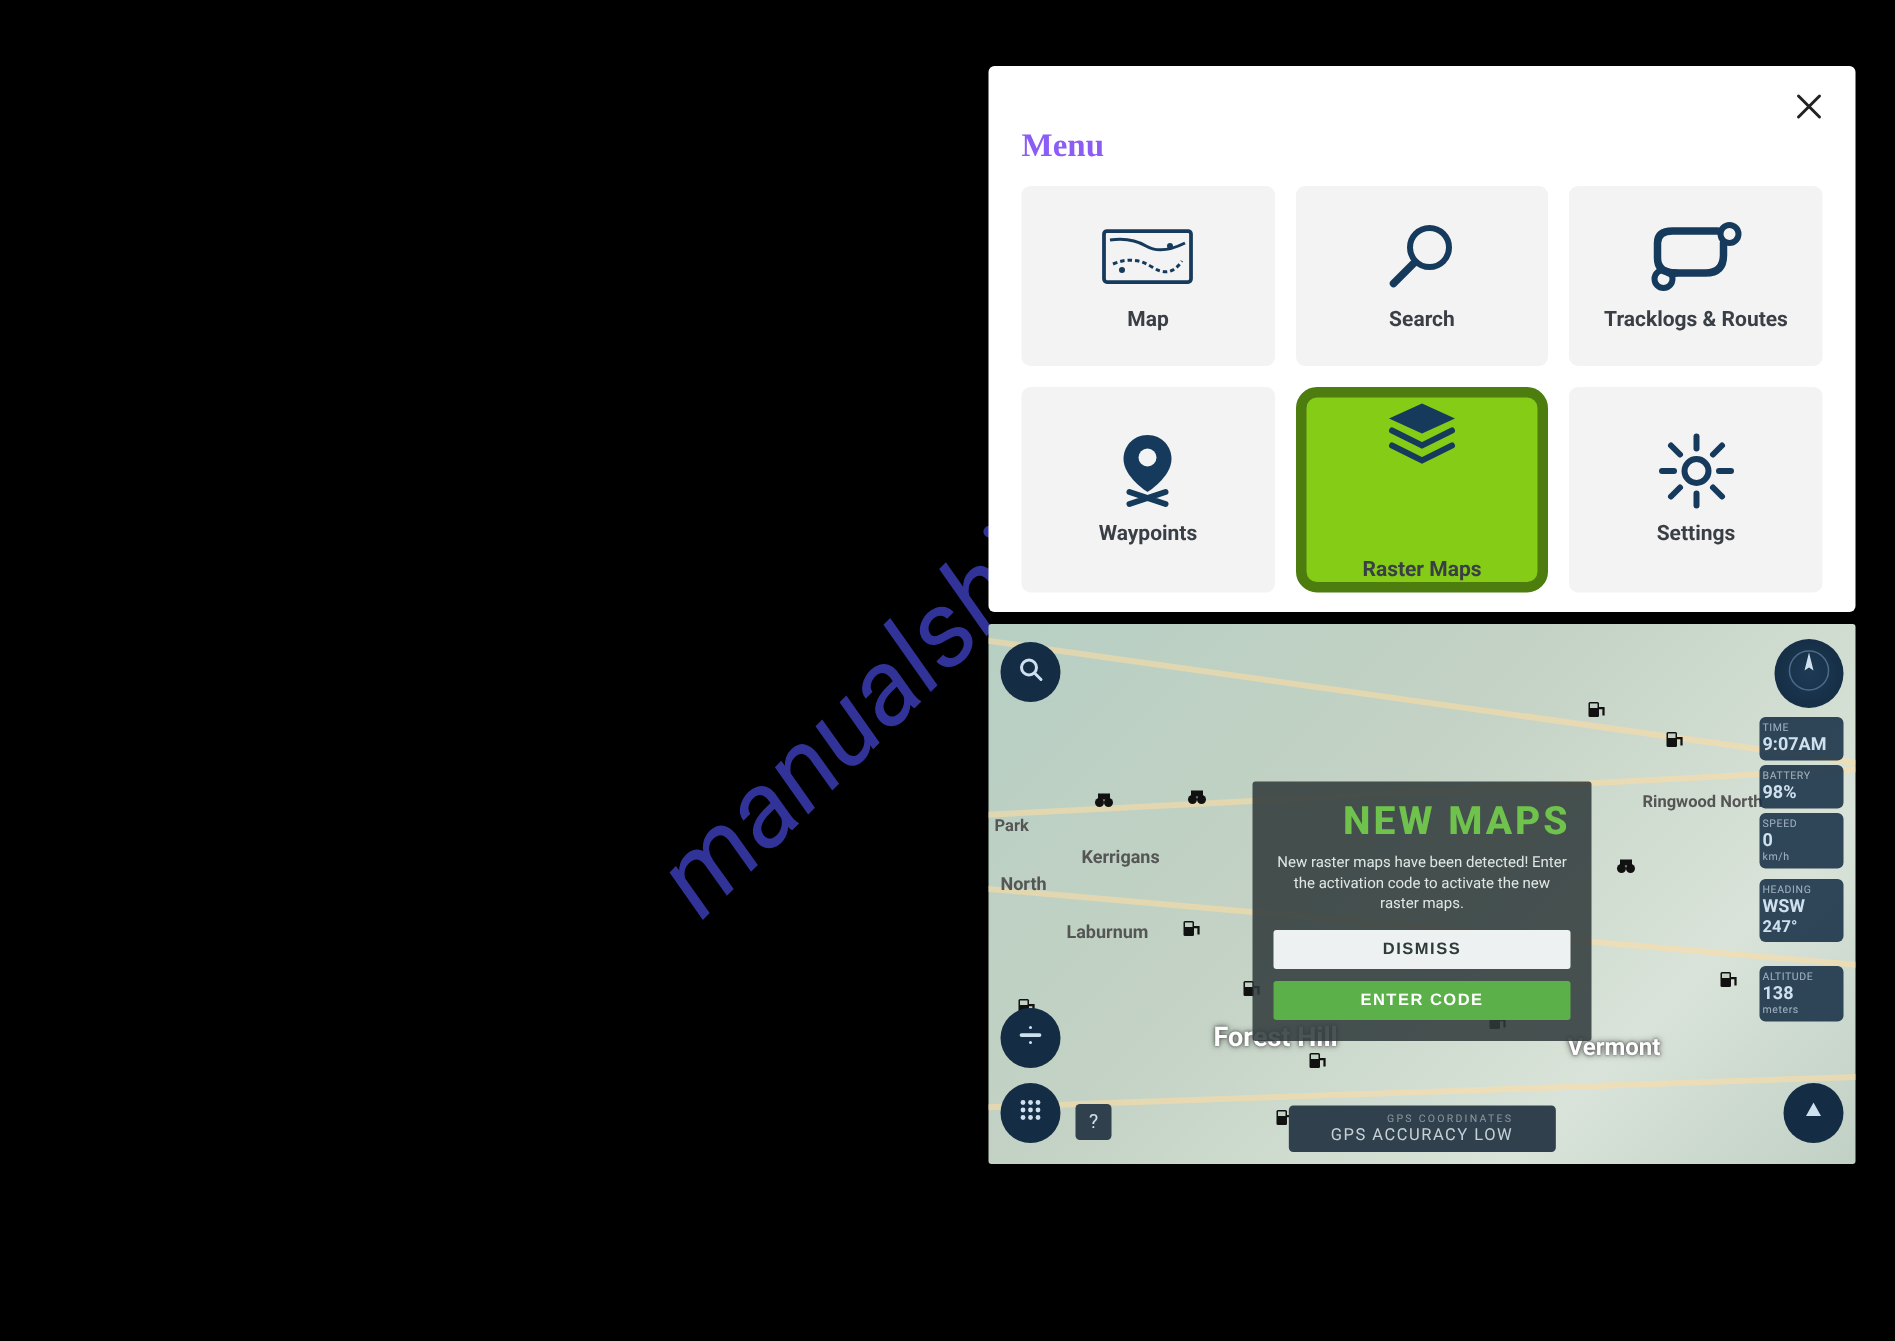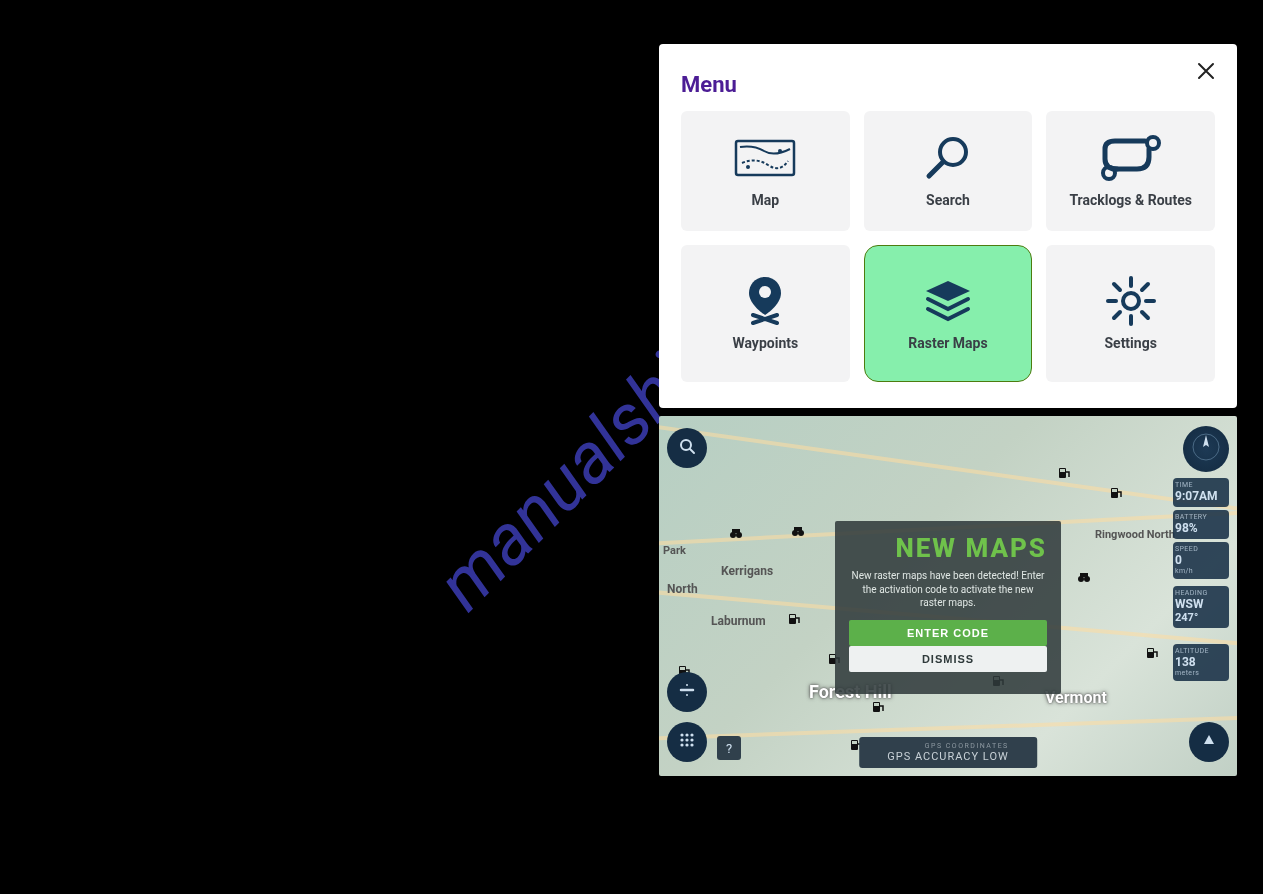--- a/index.html
+++ b/index.html
@@ -34,45 +34,47 @@
   }
   .close-btn {
     position: absolute;
     top: 18px;
     right: 22px;
     cursor: pointer;
   }
   .menu-title {
     font-size: 22px;
     font-weight: 700;
-    color: #4c1d95;
-    margin-top: 8px;
+    color: #8b5cf6;
+    margin-top: 20px;
     margin-bottom: 14px;
+    font-family: Liberation Serif, serif;
   }
   .menu-grid {
     display: grid;
     grid-template-columns: repeat(3,1fr);
     gap: 14px;
   }
   .menu-tile {
     background: #f3f3f4;
     border-radius: 6px;
     display: flex;
     flex-direction: column;
     align-items: center;
     justify-content: center;
     height: 120px;
     cursor: pointer;
     position: relative;
   }
   .menu-tile.highlight {
-    background: #86efac;
-    border: 1px solid #4d7c0f;
+    background: #84cc16;
+    border: 7px solid #4d7c0f;
     border-radius: 14px;
     height: 137px;
+    justify-content: space-between;
   }
   .tile-label {
     font-size: 14px;
     font-weight: 700;
     color: #3a3f46;
     margin-top: 10px;
   }
   .icon-wrap {
     width: 64px;
     height: 48px;
@@ -461,16 +463,16 @@
   </div>
 
   <div class="acc-bar">
     <div class="tiny">GPS COORDINATES</div>
     <div>GPS ACCURACY LOW</div>
   </div>
 
   <div class="dialog">
     <div class="dialog-title">NEW MAPS</div>
     <div class="dialog-text">New raster maps have been detected! Enter the activation code to activate the new raster maps.</div>
+    <button class="dialog-btn light">DISMISS</button>
     <button class="dialog-btn green">ENTER CODE</button>
-    <button class="dialog-btn light">DISMISS</button>
   </div>
 </div>
 
 </body></html>

